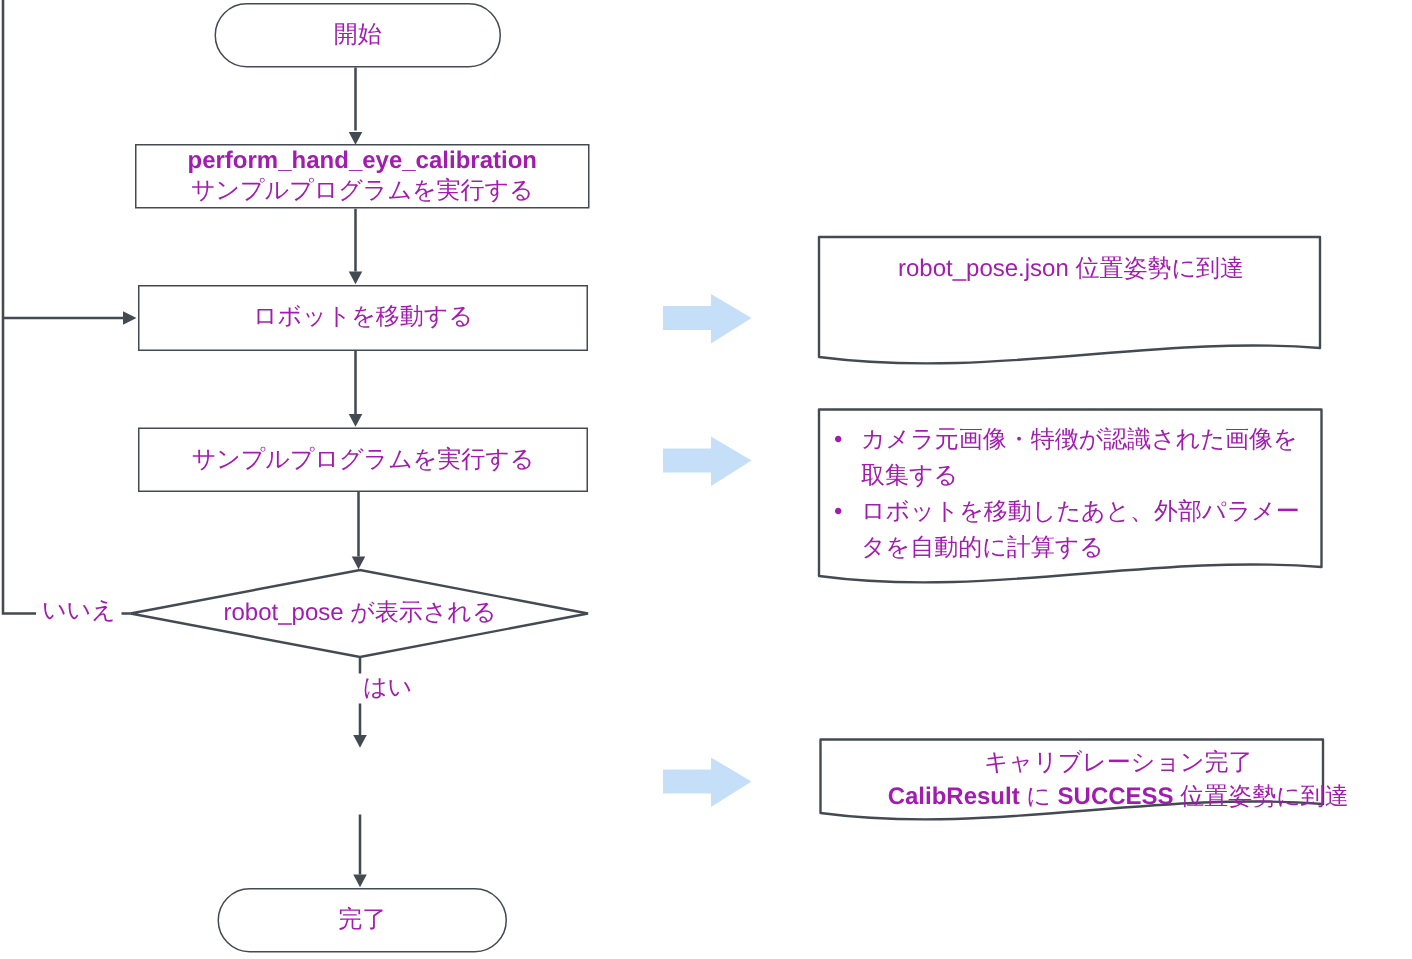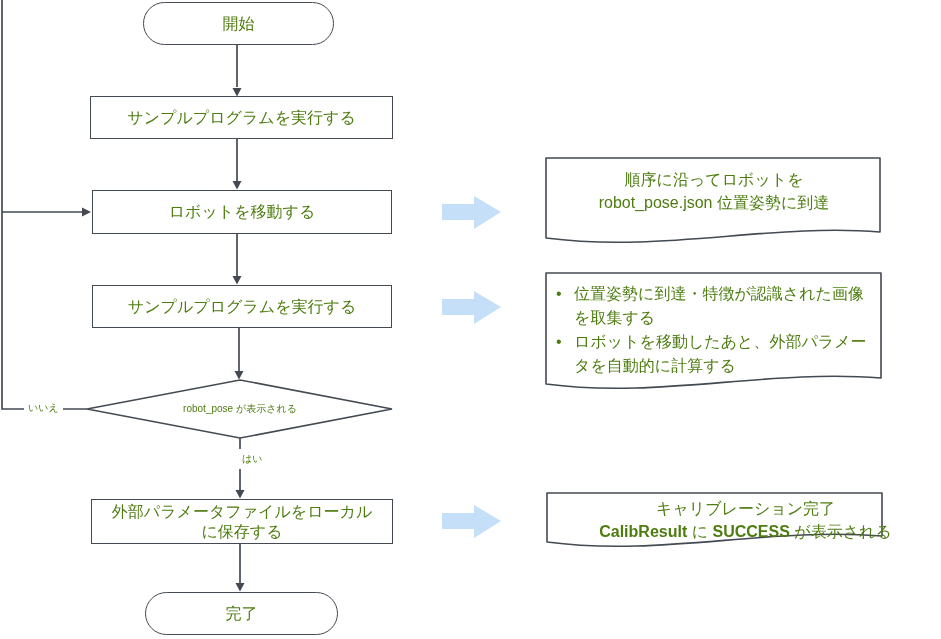--- a/index.html
+++ b/index.html
@@ -1,39 +1,39 @@
 <!DOCTYPE html>
 <html><head>
 <meta charset="utf-8">
 <style>
   html,body{margin:0;padding:0;background:#ffffff;}
   #canvas{
     position:relative;
     width:941px;height:639px;
     background:#ffffff;
     font-family:"Liberation Sans", sans-serif;
-    color:#4d7c0f;
+    color:#a21caf;
     overflow:hidden;
   }
   #shape-layer{position:absolute;left:0;top:0;width:941px;height:639px;}
   .node{
     position:absolute;
     display:flex;flex-direction:column;align-items:center;justify-content:center;
     background:#ffffff;
     border:1.6px solid #434a52;
     box-sizing:border-box;
     font-size:16px;line-height:20px;
     text-align:center;
     white-space:nowrap;
   }
   .stadium{border-radius:22px;}
   .bold{font-weight:bold;}
   .overlay-text{
     position:absolute;
-    font-size:10px;line-height:20px;
+    font-size:16px;line-height:20px;
     text-align:center;white-space:nowrap;
   }
   .edge-label{
     background:#ffffff;
     padding:0 4px;
   }
   .note-text{
     position:absolute;
     font-size:16px;line-height:23px;
     text-align:center;
@@ -94,61 +94,57 @@
       <path d="M546,273 H881 V378 C766,369 658,399 546,384 Z"></path>
       <path d="M547,493 H882 V536 C766,527 660,557 547,542 Z"></path>
     </g>
   </svg>
 
   <div class="node stadium" style="left:143px;top:2px;width:191px;height:43px;">
     <span>開始</span>
   </div>
 
   <div class="node" style="left:90px;top:96px;width:303px;height:43px;">
+    <span class="bold">perform_hand_eye_calibration</span>
     <span>サンプルプログラムを実行する</span>
   </div>
 
   <div class="node" style="left:92px;top:190px;width:300px;height:44px;">
     <span>ロボットを移動する</span>
   </div>
 
   <div class="node" style="left:92px;top:285px;width:300px;height:43px;">
     <span>サンプルプログラムを実行する</span>
   </div>
 
   <div class="overlay-text" style="left:90px;top:399px;width:300px;">robot_pose が表示される</div>
 
   <div class="overlay-text edge-label" style="left:24px;top:398px;">いいえ</div>
   <div class="overlay-text edge-label" style="left:238px;top:449px;">はい</div>
 
-  <div class="node" style="left:91px;top:499px;width:302px;height:45px;">
-    <span>外部パラメータファイルをローカル</span>
-    <span>に保存する</span>
-  </div>
 
   <div class="node stadium" style="left:145px;top:592px;width:193px;height:43px;align-items:center;">
     <span>完了</span>
   </div>
 
   <div class="note-text" style="left:554px;top:168px;width:320px;">
-    <div>順序に沿ってロボットを</div>
     <div>robot_pose.json 位置姿勢に到達</div>
   </div>
 
   <div class="note-bullets" style="left:556px;top:282px;width:318px;">
     <div class="bullet-row">
       <span class="bullet-dot">•</span>
-      <span class="bullet-body">位置姿勢に到達・特徴が認識された画像を取集する</span>
+      <span class="bullet-body">カメラ元画像・特徴が認識された画像を取集する</span>
     </div>
     <div class="bullet-row">
       <span class="bullet-dot">•</span>
       <span class="bullet-body">ロボットを移動したあと、外部パラメータを自動的に計算する</span>
     </div>
   </div>
 
   <div class="note-text" style="left:549px;top:497px;width:331px;margin-left:31px;">
     <div>キャリブレーション完了</div>
     <div>
-      <span class="bold">CalibResult</span><span> に </span><span class="bold">SUCCESS</span><span> が表示される</span>
+      <span class="bold">CalibResult</span><span> に </span><span class="bold">SUCCESS</span><span> 位置姿勢に到達</span>
     </div>
   </div>
 
 </div>
 
 </body></html>

